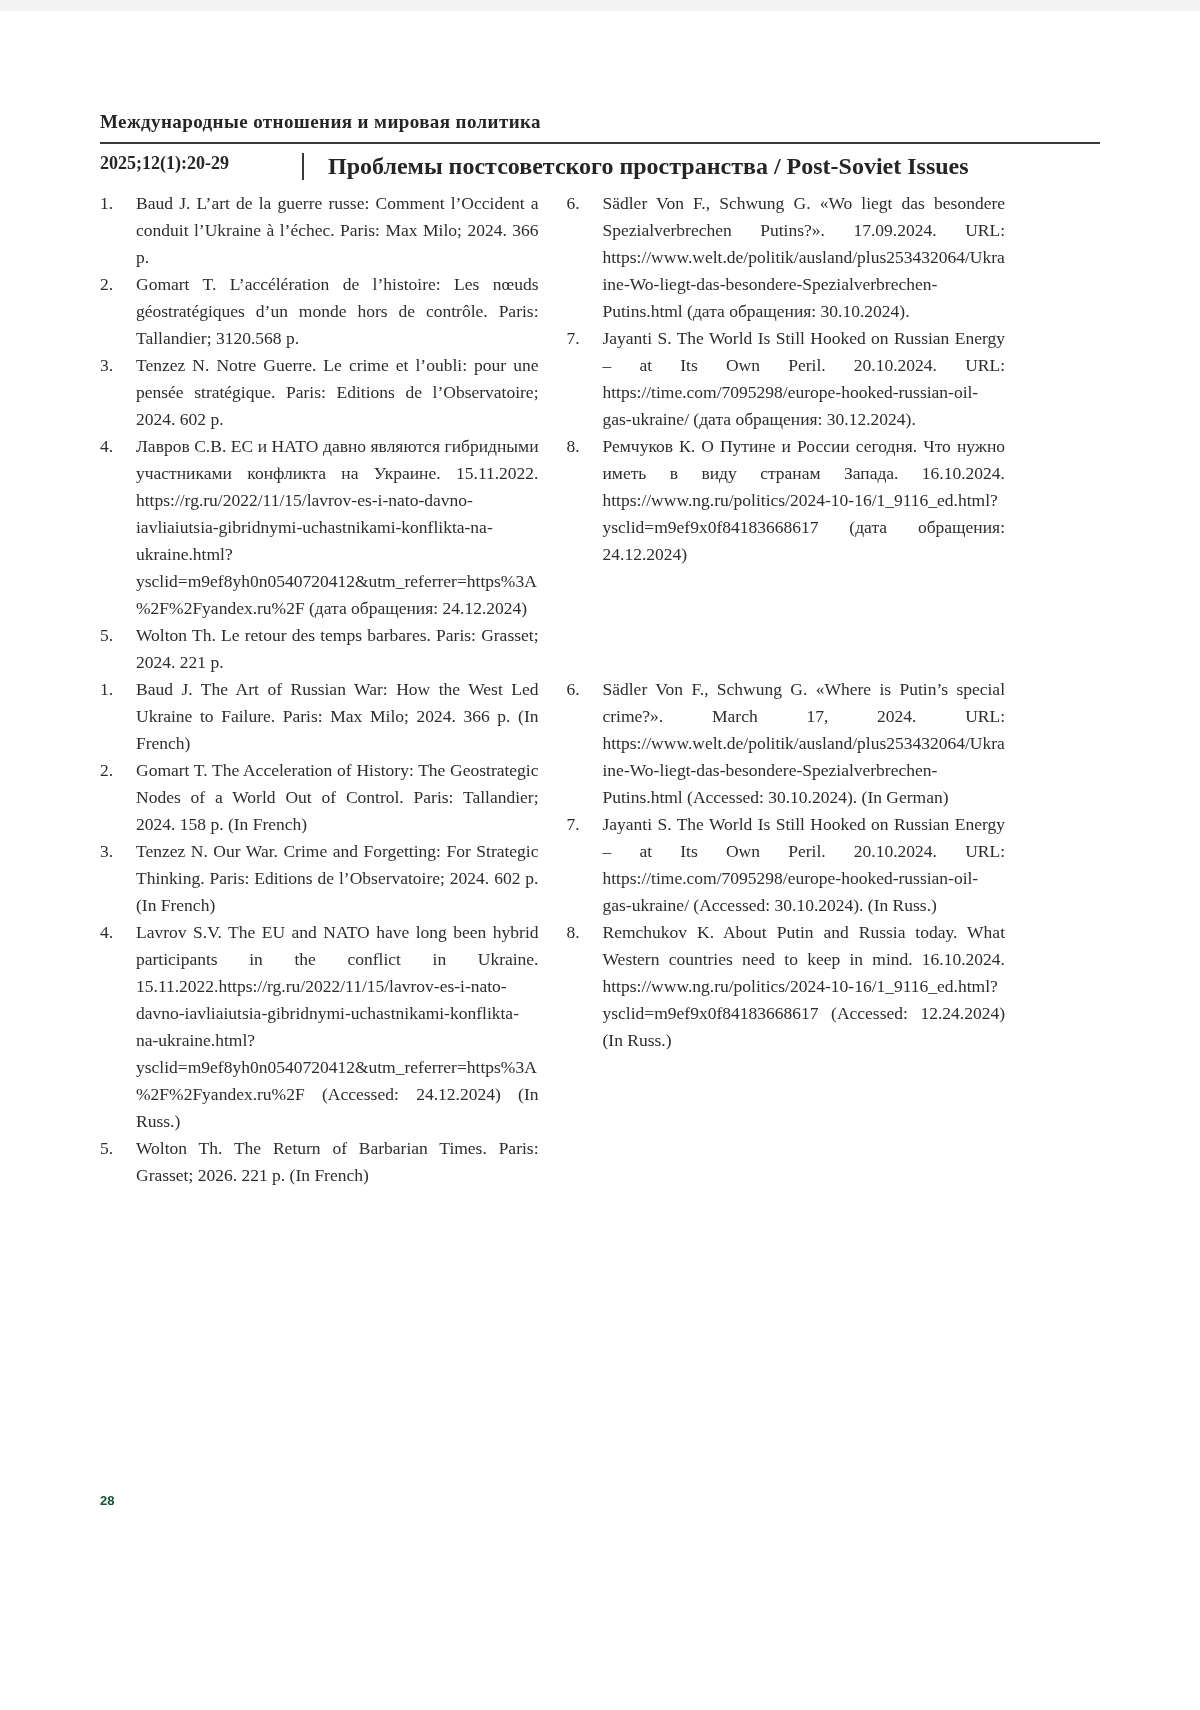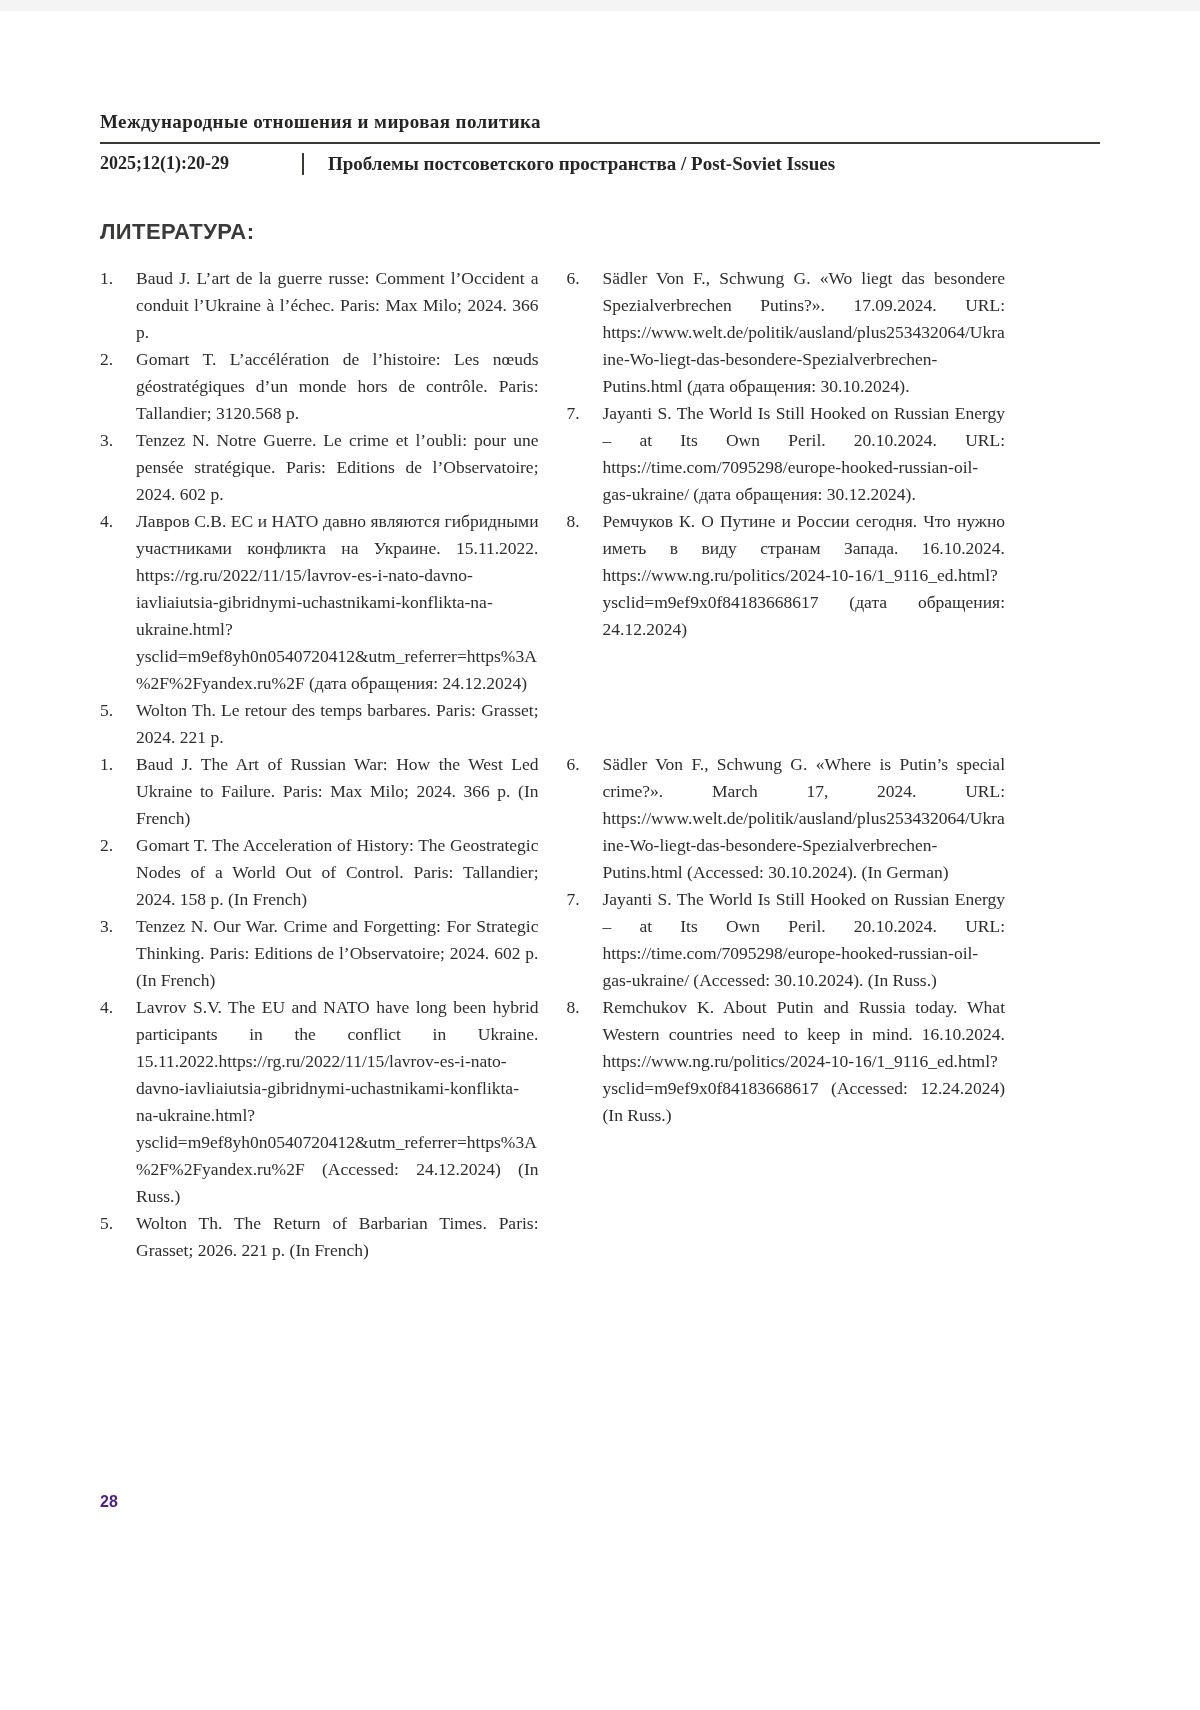--- a/index.html
+++ b/index.html
@@ -47,21 +47,21 @@
     min-width: 178px;
     color: #262524;
   }
   .issue-divider {
     width: 0;
     border-left: 2px solid #3a3936;
     align-self: stretch;
     margin: 0 24px 0 24px;
   }
   .journal-title {
-    font-size: 19px;
+    font-size: 24px;
     font-weight: bold;
     color: #262524;
   }
   .section-heading {
     font-family: "Liberation Sans", sans-serif;
     font-weight: bold;
     font-size: 22px;
     letter-spacing: 0.4px;
     color: #3b3a38;
     margin: 34px 0 20px 0;
@@ -88,42 +88,41 @@
     flex: 1;
     text-align: justify;
     overflow-wrap: anywhere;
   }
   .page-number {
     position: absolute;
     left: 100px;
     top: 1482px;
     font-family: "Liberation Sans", sans-serif;
     font-weight: bold;
-    font-size: 16px;
-    color: #4c1d95;
+    font-size: 13px;
+    color: #14532d;
   }
 </style>
 </head>
 <body>
 
 <div class="page">
   <div class="content">
 
     <header>
       <div class="running-title">Международные отношения и мировая политика</div>
       <hr class="header-rule">
       <div class="issue-row">
         <span class="issue">2025;12(1):20-29</span>
         <span class="issue-divider"></span>
         <span class="journal-title">Проблемы постсоветского пространства / Post-Soviet Issues</span>
       </div>
     </header>
 
     <section>
-      <h2 class="section-heading">ЛИТЕРАТУРА:</h2>
       <div class="ref-columns">
         <div class="ref-col">
           <div class="ref-item">
             <span class="ref-num">1.</span>
             <span class="ref-text">Baud J. L’art de la guerre russe: Comment l’Occident a conduit l’Ukraine à l’échec. Paris: Max Milo; 2024. 366 p.</span>
           </div>
           <div class="ref-item">
             <span class="ref-num">2.</span>
             <span class="ref-text">Gomart T. L’accélération de l’histoire: Les nœuds géostratégiques d’un monde hors de contrôle. Paris: Tallandier; 3120.568 p.</span>
           </div>

